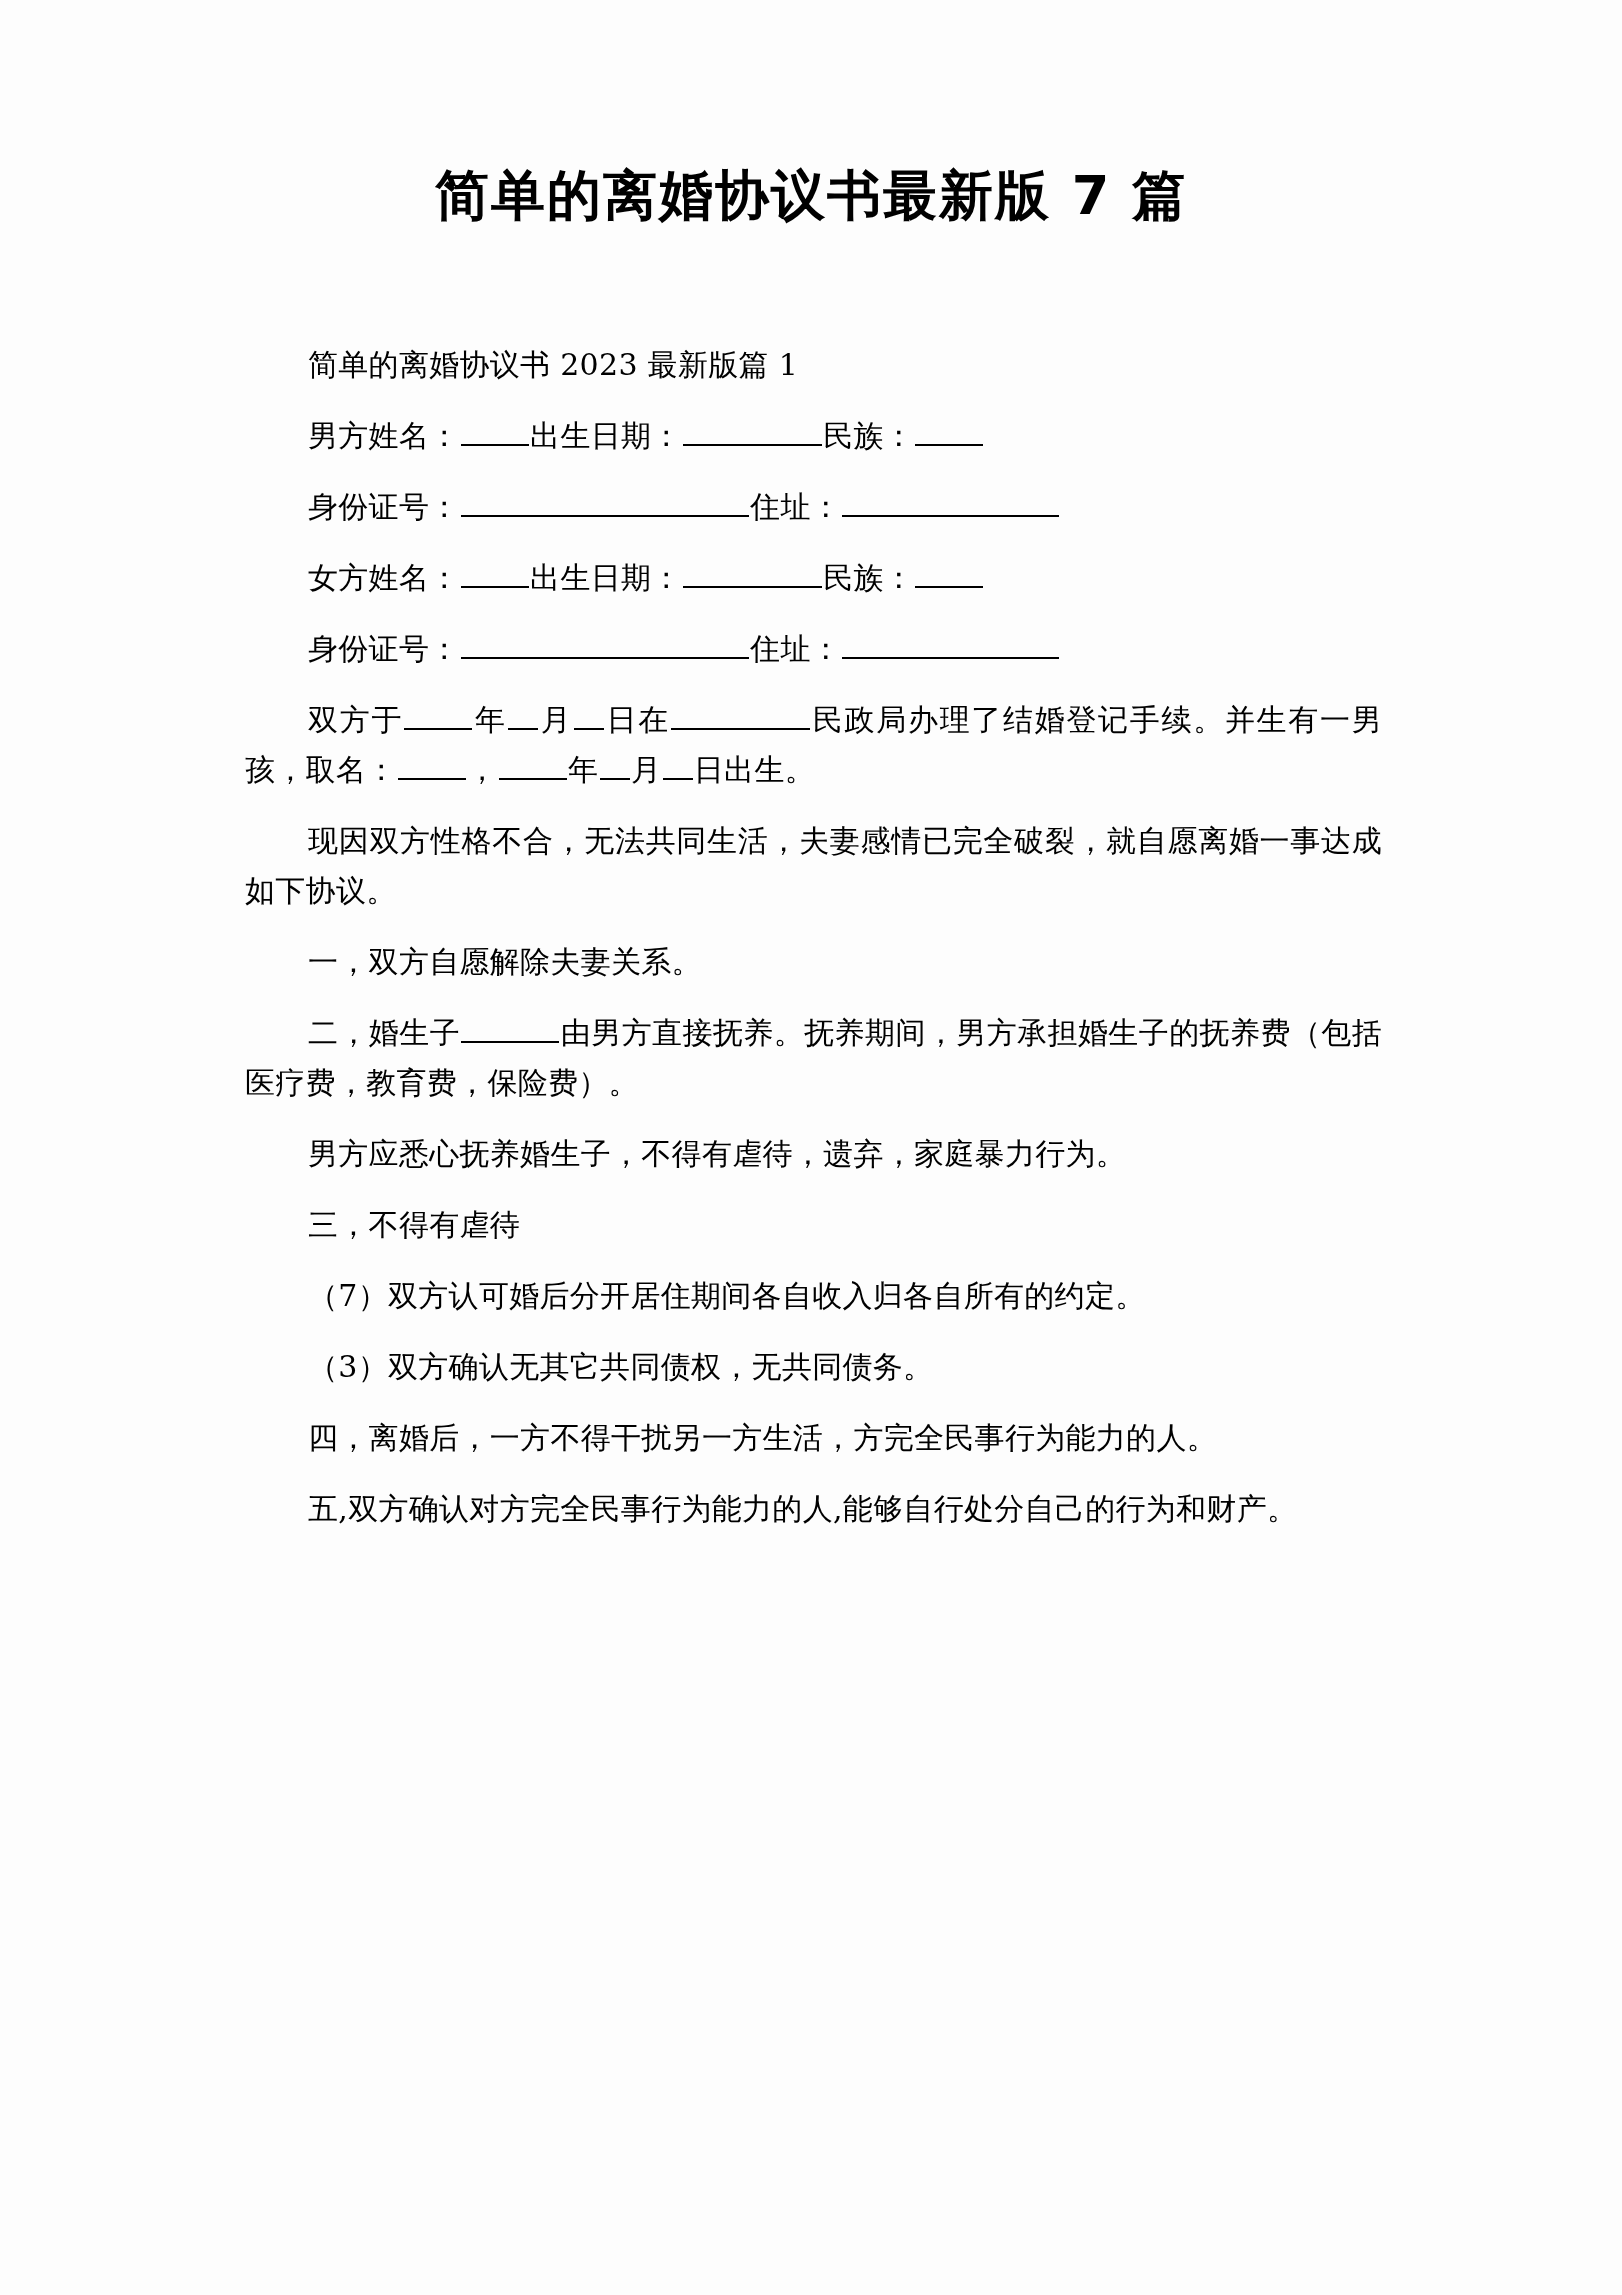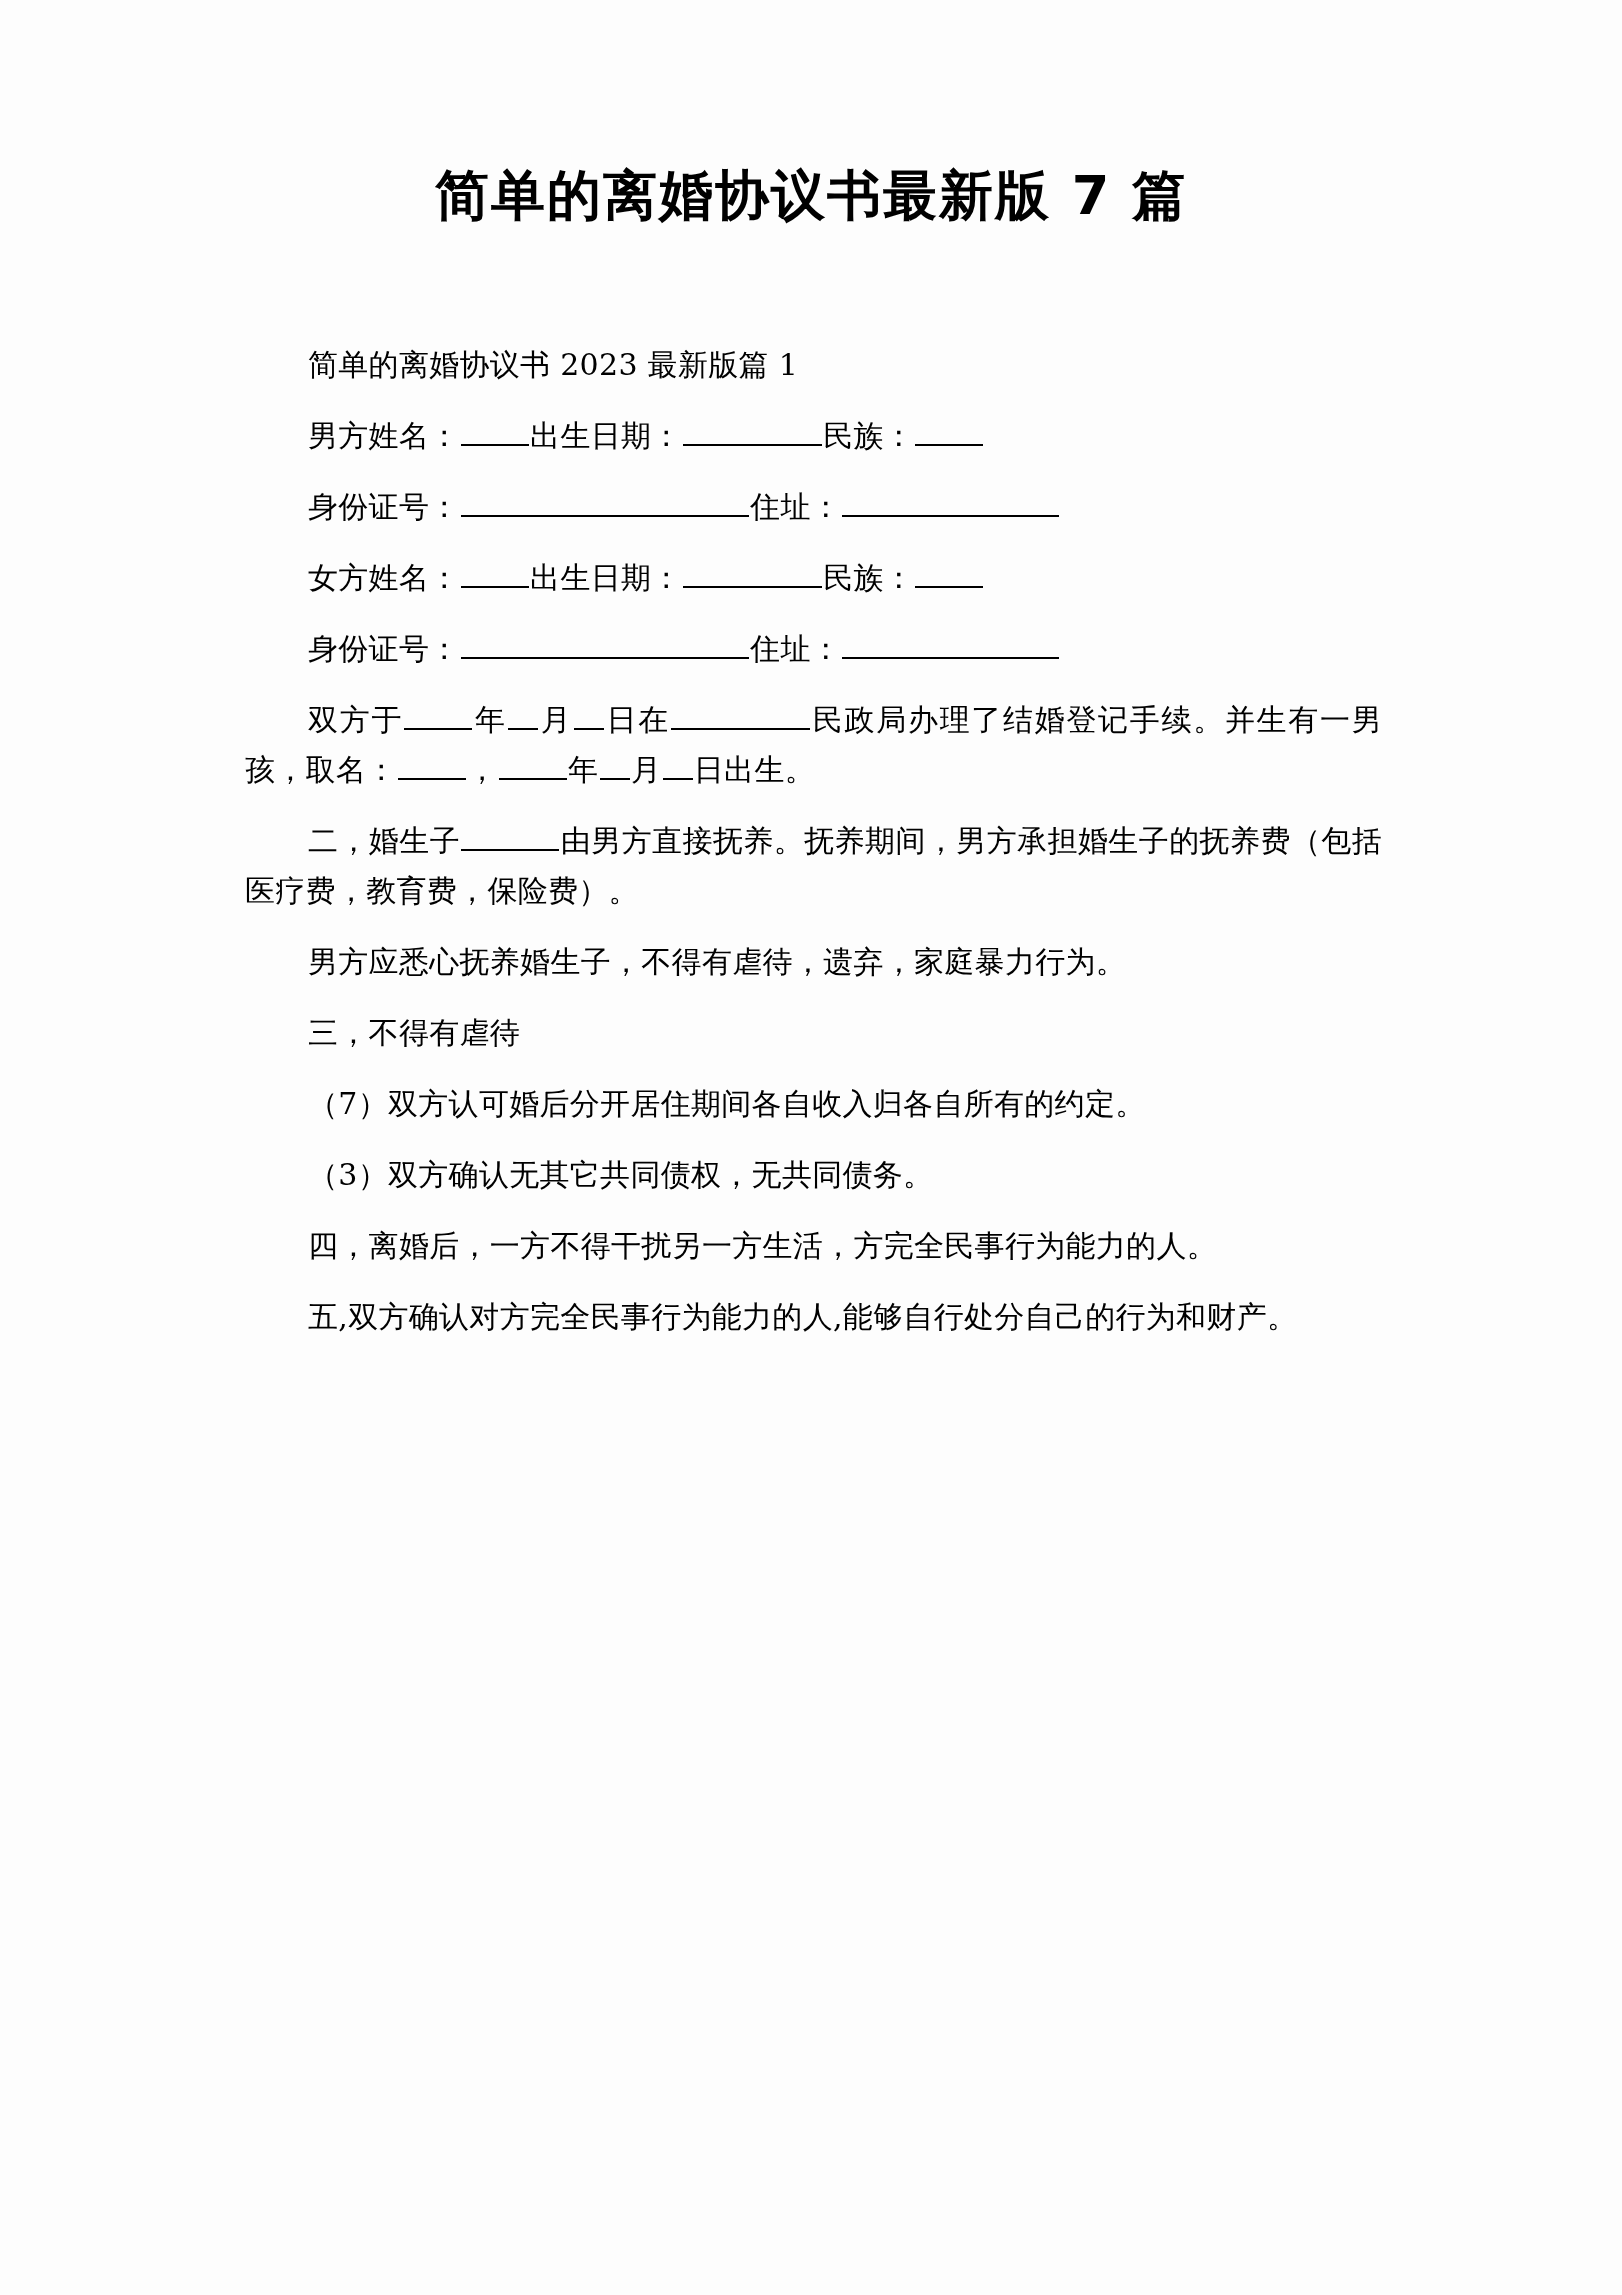--- a/index.html
+++ b/index.html
@@ -85,21 +85,23 @@
     <p class="para"><span>男方姓名：</span><span class="blank b-sm"></span><span>出生日期：</span><span class="blank b-lg"></span><span>民族：</span><span class="blank b-sm"></span></p>
 
     <p class="para"><span>身份证号：</span><span class="blank b-xxl"></span><span>住址：</span><span class="blank b-xl"></span></p>
 
     <p class="para"><span>女方姓名：</span><span class="blank b-sm"></span><span>出生日期：</span><span class="blank b-lg"></span><span>民族：</span><span class="blank b-sm"></span></p>
 
     <p class="para"><span>身份证号：</span><span class="blank b-xxl"></span><span>住址：</span><span class="blank b-xl"></span></p>
 
     <p class="para"><span>双方于</span><span class="blank b-sm"></span><span>年</span><span class="blank b-xs"></span><span>月</span><span class="blank b-xs"></span><span>日在</span><span class="blank b-lg"></span><span>民政局办理了结婚登记手续。并生有一男孩，取名：</span><span class="blank b-sm"></span><span>，</span><span class="blank b-sm"></span><span>年</span><span class="blank b-xs"></span><span>月</span><span class="blank b-xs"></span><span>日出生。</span></p>
 
+    <p class="para">现因双方性格不合，无法共同生活，夫妻感情已完全破裂，就自愿离婚一事达成如下协议。</p>
 
+    <p class="para">一，双方自愿解除夫妻关系。</p>
 
     <p class="para"><span>二，婚生子</span><span class="blank b-md"></span><span>由男方直接抚养。抚养期间，男方承担婚生子的抚养费（包括医疗费，教育费，保险费）。</span></p>
 
     <p class="para">男方应悉心抚养婚生子，不得有虐待，遗弃，家庭暴力行为。</p>
 
 
     <p class="para">三，不得有虐待</p>
 
     <p class="para">（7）双方认可婚后分开居住期间各自收入归各自所有的约定。</p>
 

